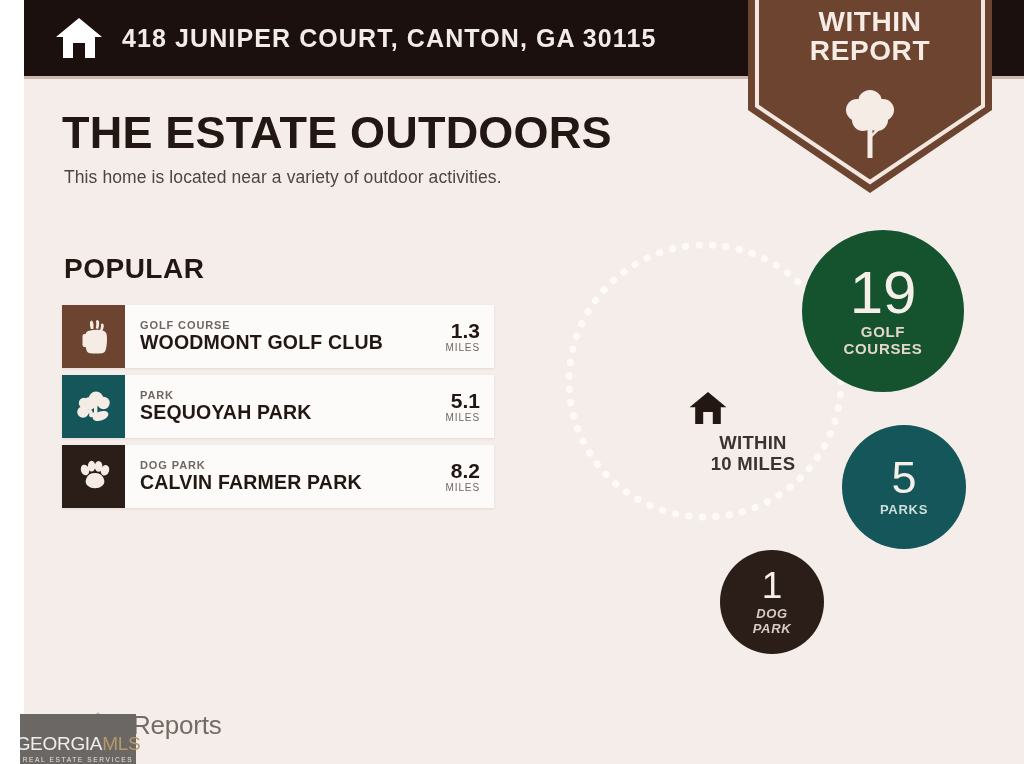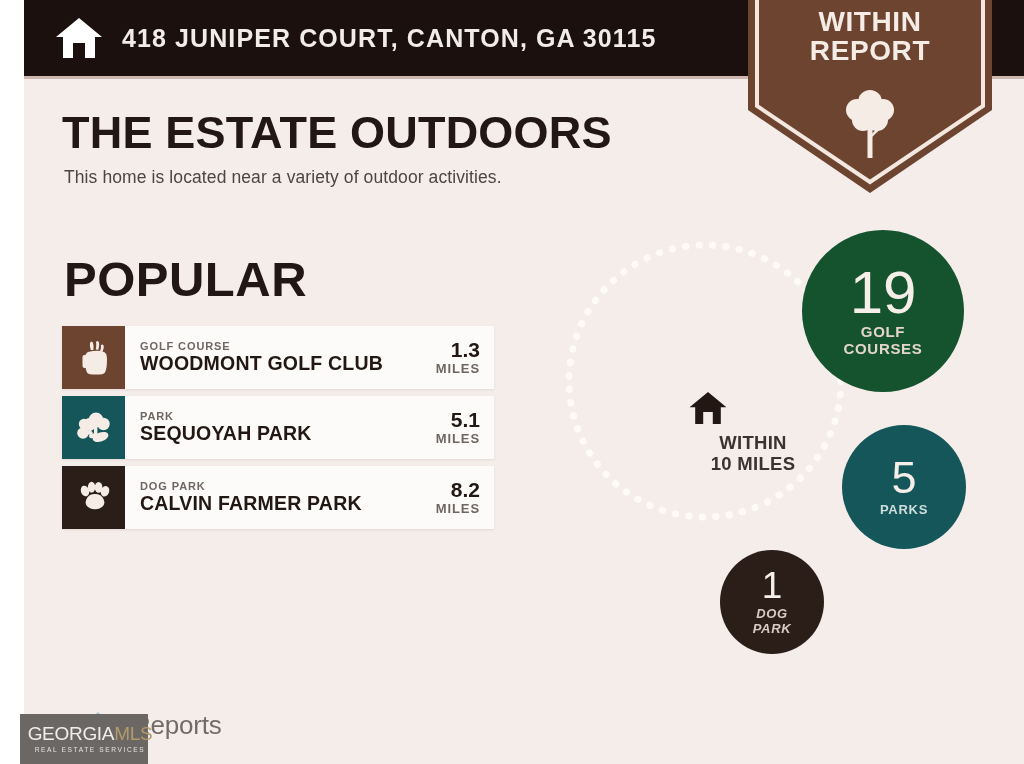--- a/index.html
+++ b/index.html
@@ -110,21 +110,21 @@
   #page-subtitle {
     margin: 12px 0 0 2px;
     font-size: 17.5px;
     color: #4d4542;
     letter-spacing: 0.1px;
   }
 
   
   #popular-block { position: absolute; left: 38px; top: 255px; }
   #popular-heading {
-    font-size: 49px;
+    font-size: 28px;
     font-weight: bold;
     color: #221712;
     letter-spacing: 0.5px;
     line-height: 1;
     margin: 0 0 22px 2px;
   }
   #popular-list { width: 432px; }
   .poi-row {
     display: flex;
     align-items: stretch;
@@ -172,22 +172,22 @@
     justify-content: center;
     padding-right: 14px;
   }
   .poi-dist-val {
     font-size: 21px;
     font-weight: bold;
     color: #221712;
     line-height: 1.05;
   }
   .poi-dist-unit {
-    font-size: 13px;
-    font-weight: bold;
+    font-size: 10px;
+    font-weight: normal;
     color: #6f6661;
     letter-spacing: 0.9px;
   }
 
   
   #stats-area {
     position: absolute;
     left: 520px;
     top: 212px;
     width: 470px;
@@ -297,23 +297,22 @@
   #mls-watermark {
     position: absolute;
     left: 0;
     top: 714px;
     width: 116px;
     height: 50px;
     background: #6b6764;
     display: flex;
     flex-direction: column;
     align-items: center;
-    justify-content: center;
+    justify-content: flex-end;
     line-height: 1;
-    padding-left: 12px;
   }
   #mls-top { font-size: 19px; letter-spacing: -0.3px; }
   #mls-georgia { color: #f0eeec; }
   #mls-mls { color: #b39a6a; }
   #mls-sub {
     margin-top: 4px;
     font-size: 6.6px;
     letter-spacing: 1.6px;
     color: #e8e4e0;
   }

